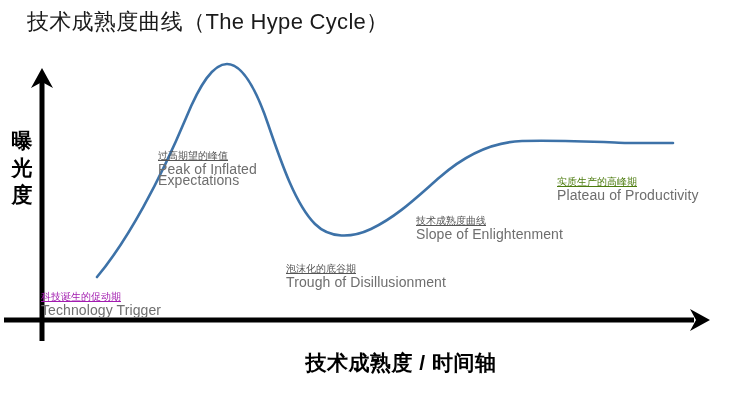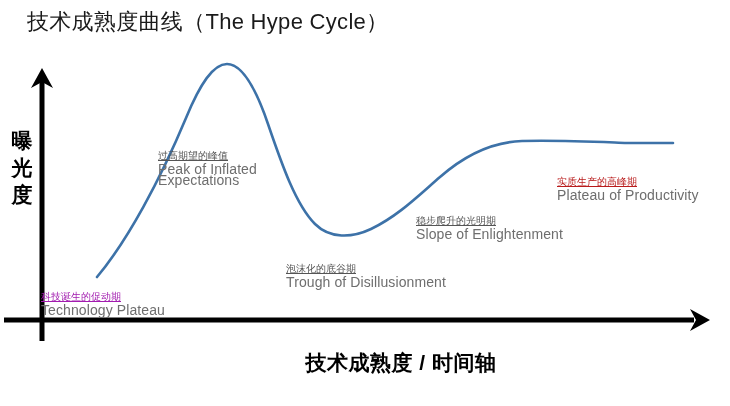--- a/index.html
+++ b/index.html
@@ -132,37 +132,37 @@
   <div id="y-axis-title">
     <span>曝</span>
     <span>光</span>
     <span>度</span>
   </div>
 
   <div id="x-axis-title">技术成熟度 / 时间轴</div>
 
   <div class="annotation" id="ann-technology-trigger">
     <span class="ann-cn" style="color: #a21caf;">科技诞生的促动期</span>
-    <span class="ann-en" style="color: rgb(110, 110, 110);">Technology Plateau</span>
+    <span class="ann-en" style="color: rgb(110, 110, 110);">Technology Trigger</span>
   </div>
 
   <div class="annotation" id="ann-peak-inflated">
     <span class="ann-cn" style="color: rgb(85, 85, 85);">过高期望的峰值</span>
     <span class="ann-en" style="color: rgb(110, 110, 110);">Peak of Inflated</span>
     <span class="ann-en" style="color: rgb(110, 110, 110);">Expectations</span>
   </div>
 
   <div class="annotation" id="ann-trough-disillusion">
     <span class="ann-cn" style="color: rgb(85, 85, 85);">泡沫化的底谷期</span>
     <span class="ann-en" style="color: rgb(110, 110, 110);">Trough of Disillusionment</span>
   </div>
 
   <div class="annotation" id="ann-slope-enlightenment">
-    <span class="ann-cn" style="color: rgb(85, 85, 85);">稳步爬升的光明期</span>
+    <span class="ann-cn" style="color: rgb(85, 85, 85);">技术成熟度曲线</span>
     <span class="ann-en" style="color: rgb(110, 110, 110);">Slope of Enlightenment</span>
   </div>
 
   <div class="annotation" id="ann-plateau-productivity">
-    <span class="ann-cn" style="color: #b91c1c;">实质生产的高峰期</span>
+    <span class="ann-cn" style="color: #4d7c0f;">实质生产的高峰期</span>
     <span class="ann-en" style="color: rgb(110, 110, 110);">Plateau of Productivity</span>
   </div>
 
 </div>
 
 </body></html>

